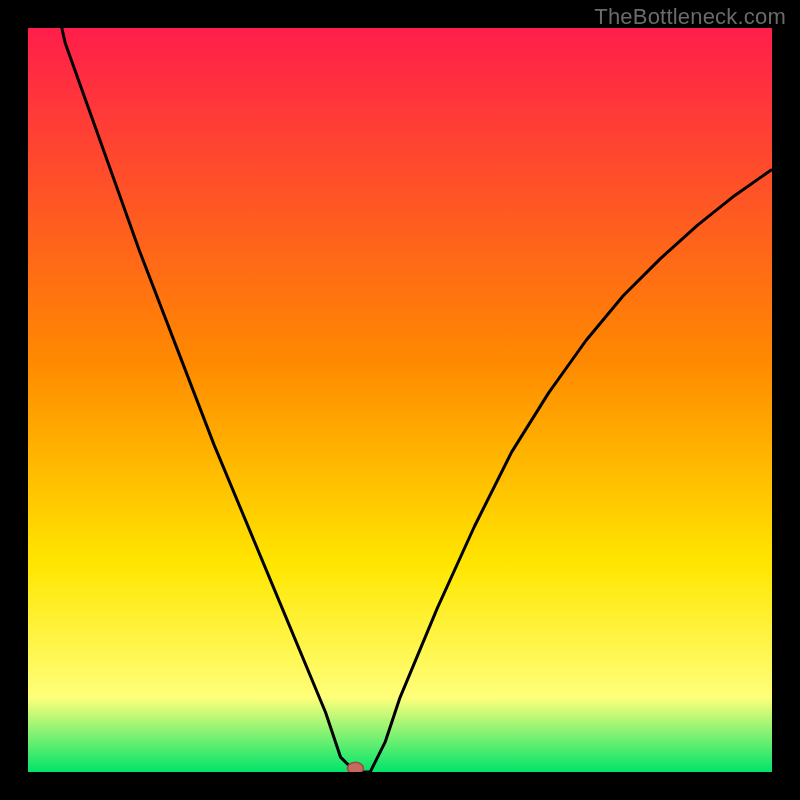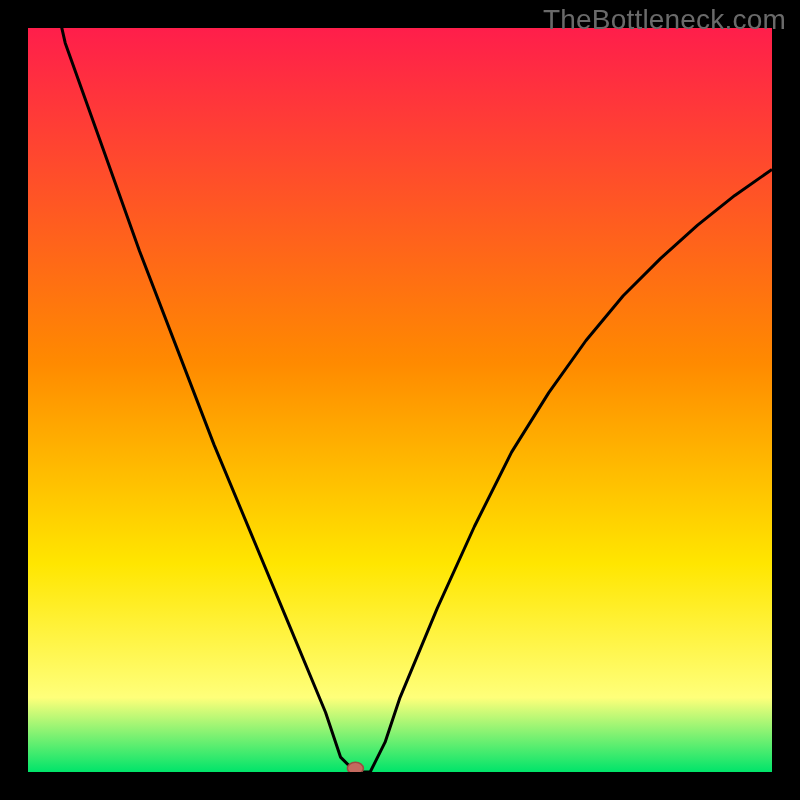--- a/index.html
+++ b/index.html
@@ -15,21 +15,21 @@
     position: relative;
     width: 800px;
     height: 800px;
     background: #000;
   }
   .watermark {
     position: absolute;
     top: 4px;
     right: 14px;
     color: #6a6a6a;
-    font-size: 28px;
+    font-size: 22px;
     letter-spacing: 0.2px;
     z-index: 5;
   }
   svg.plot {
     position: absolute;
     top: 0;
     left: 0;
     width: 800px;
     height: 800px;
   }

